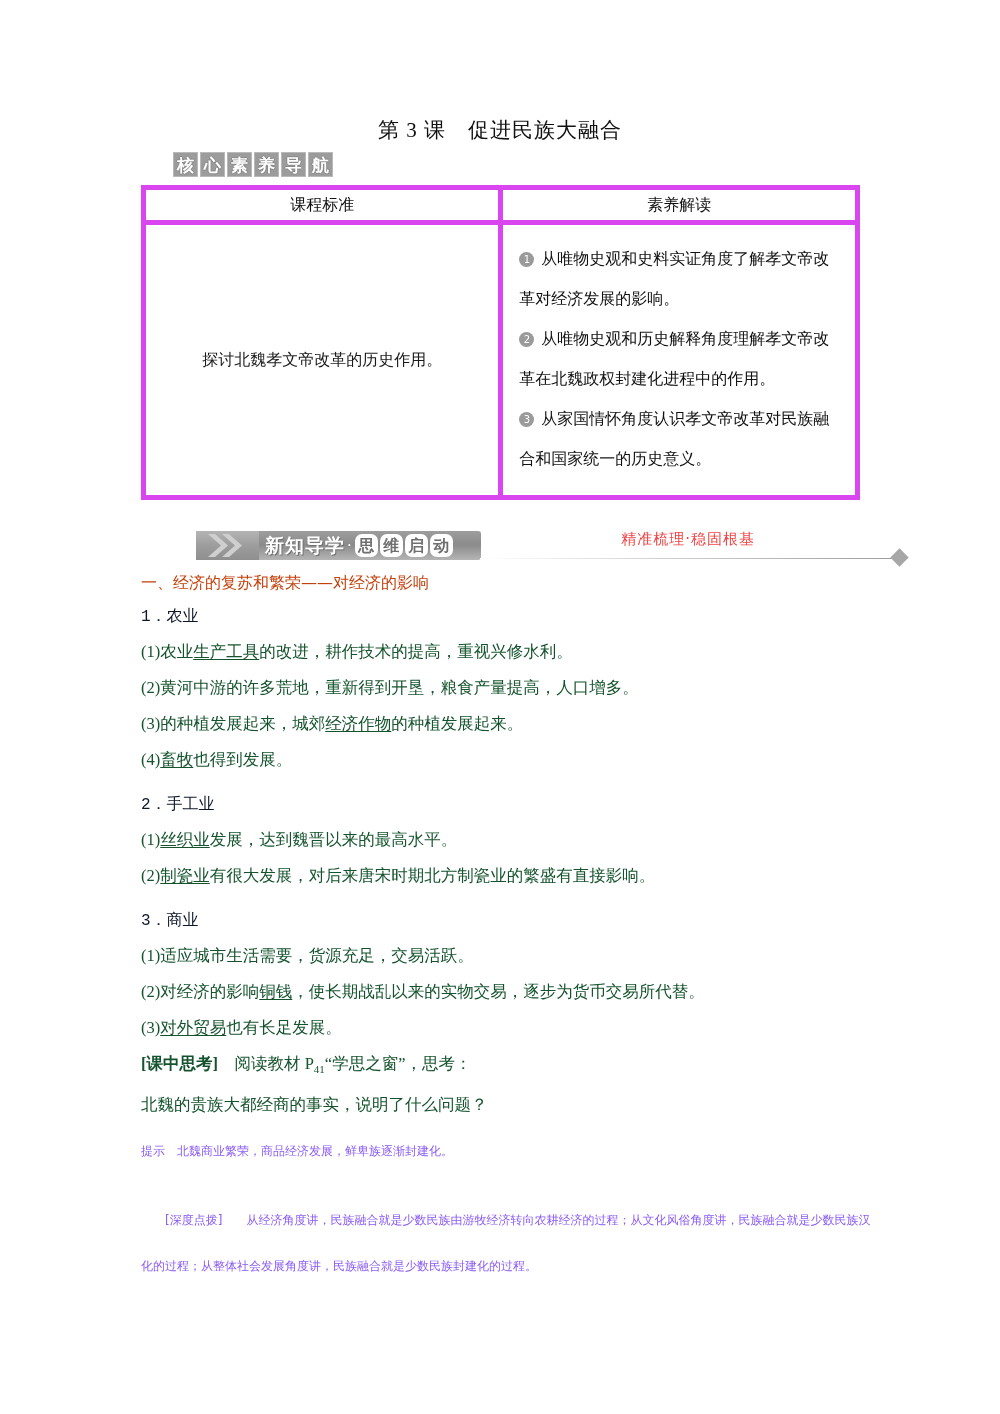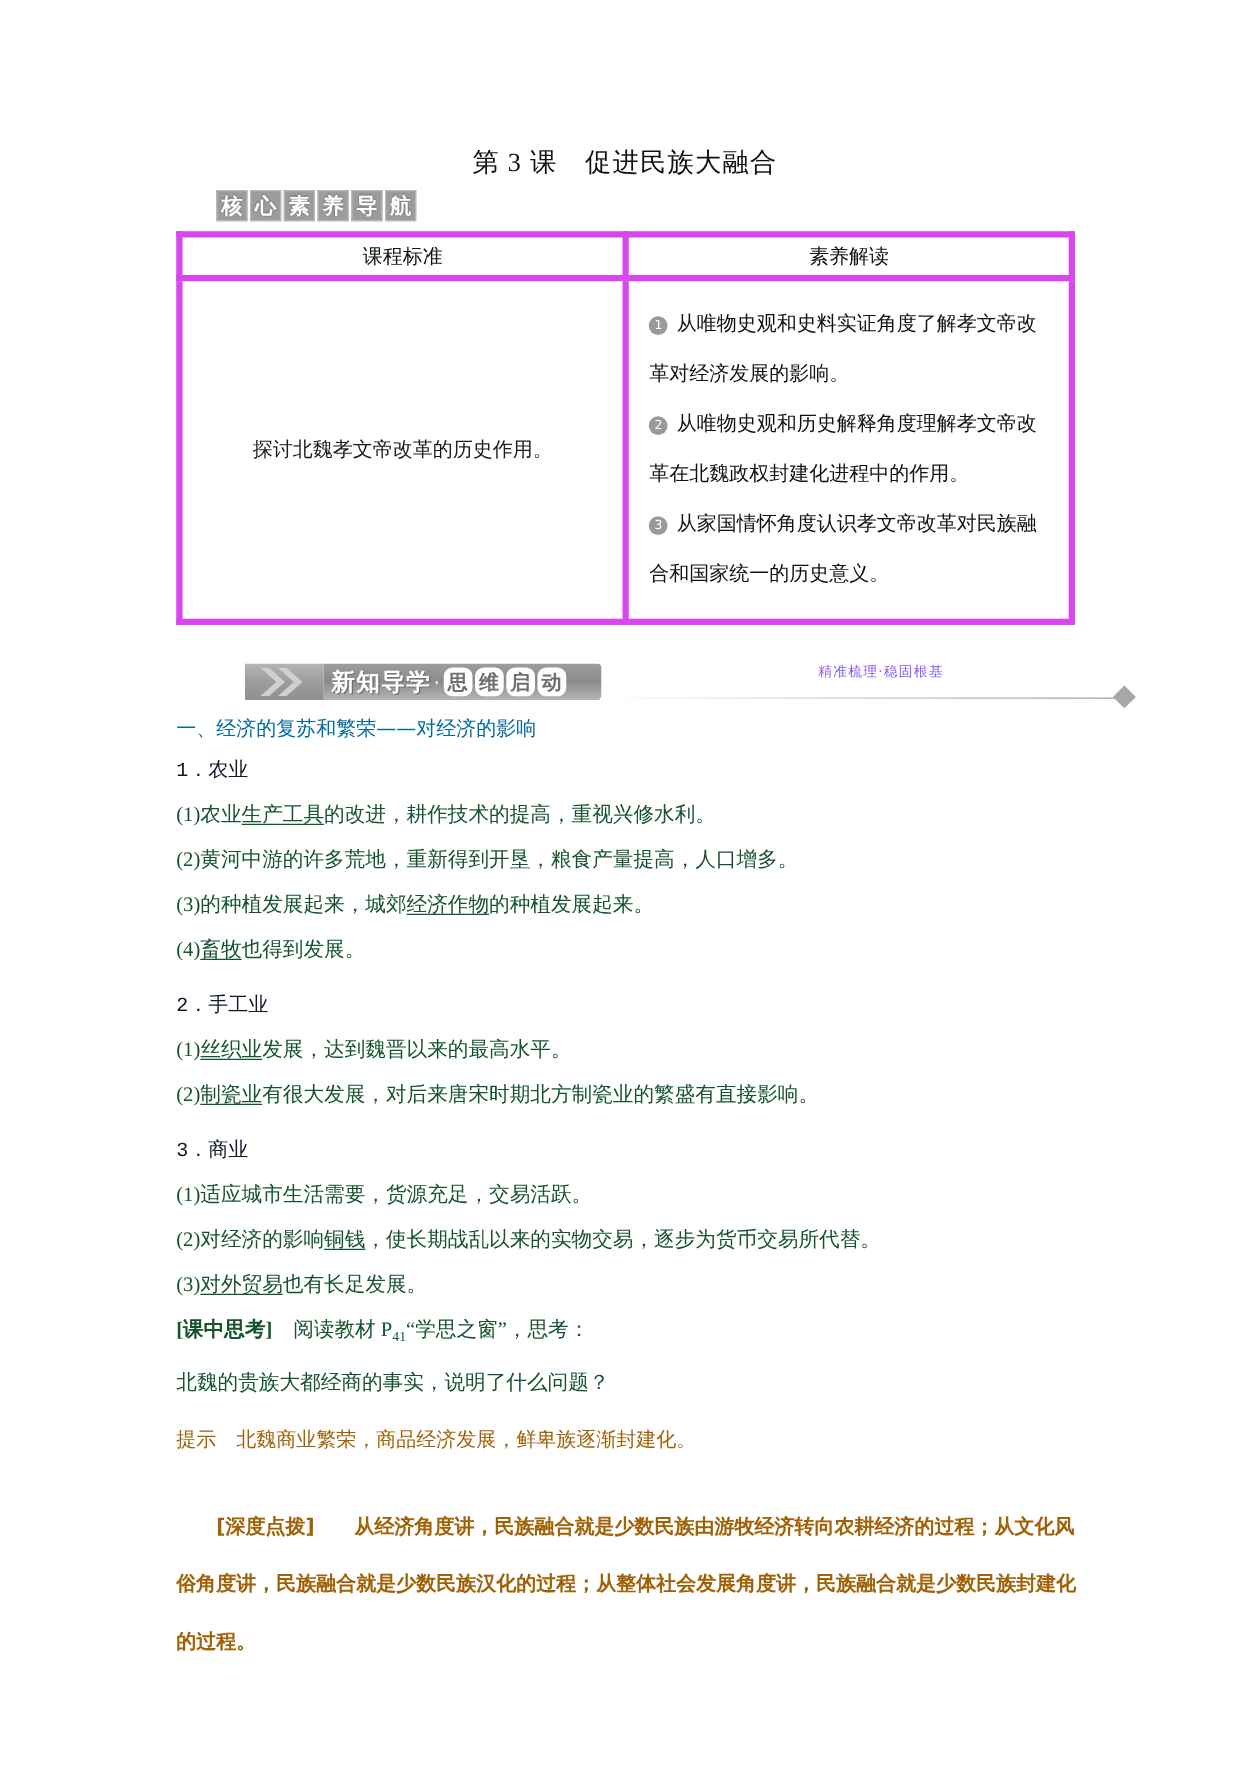--- a/index.html
+++ b/index.html
@@ -174,23 +174,23 @@
     font-family: "DejaVu Sans", "Liberation Sans", sans-serif;
     border-radius: 7px;
     margin-right: 2px;
   }
 
   
   .tagline {
     position: absolute;
     right: 105px;
     top: 530px;
-    font-size: 11px;
-    font-family: "DejaVu Sans", "Liberation Sans", sans-serif;
-    color: #8b5cf6;
+    font-size: 15px;
+    font-family: "DejaVu Sans", "Liberation Sans", sans-serif;
+    color: #ef4444;
     letter-spacing: 1px;
     white-space: nowrap;
   }
   .rule-line {
     position: absolute;
     left: 480px;
     top: 558px;
     width: 415px;
     height: 1px;
     background: linear-gradient(90deg, #ffffff 0%, #cfcfcf 45%, #9d9d9d 100%);
@@ -204,51 +204,51 @@
     background: #a7a7a7;
     transform: rotate(45deg);
   }
 
   
   .body-text { position: absolute; left: 141px; top: 572px; width: 730px; }
 
   .h-sub {
     font-size: 16px;
     font-family: "DejaVu Sans", "Liberation Sans", sans-serif;
-    color: #0369a1;
+    color: #c2410c;
     margin: 0 0 12px 0;
     line-height: 22px;
   }
   .h-num {
     font-size: 16px;
     font-family: Liberation Mono, monospace;
     color: #0f172a;
     margin: 0 0 12px 0;
     line-height: 22px;
   }
   .p-serif {
     font-size: 16.5px;
     font-family: "Liberation Serif", "DejaVu Serif", serif;
     color: #14532d;
     margin: 0 0 12px 0;
     line-height: 24px;
   }
   .p-sans {
-    font-size: 16px;
-    font-family: "DejaVu Sans", "Liberation Sans", sans-serif;
-    color: #a16207;
+    font-size: 12px;
+    font-family: "DejaVu Sans", "Liberation Sans", sans-serif;
+    color: #8b5cf6;
     margin: 0;
     line-height: 24px;
   }
   .u { text-decoration: underline; text-underline-offset: 2px; }
   .b { font-weight: bold; }
   .sub { font-size: 11px; vertical-align: -4px; }
   .gap-lg { margin-bottom: 22px; }
   .gap-xl { margin-bottom: 34px; }
-  .indent2 { text-indent: 2em; font-weight: bold; }
+  .indent2 { text-indent: 2em; }
   .wide-line { line-height: 46px; }
 </style>
 </head>
 <body>
 
 <div class="page">
 
   <div class="page-title">第 3 课　促进民族大融合</div>
 
   <div class="char-badge">

